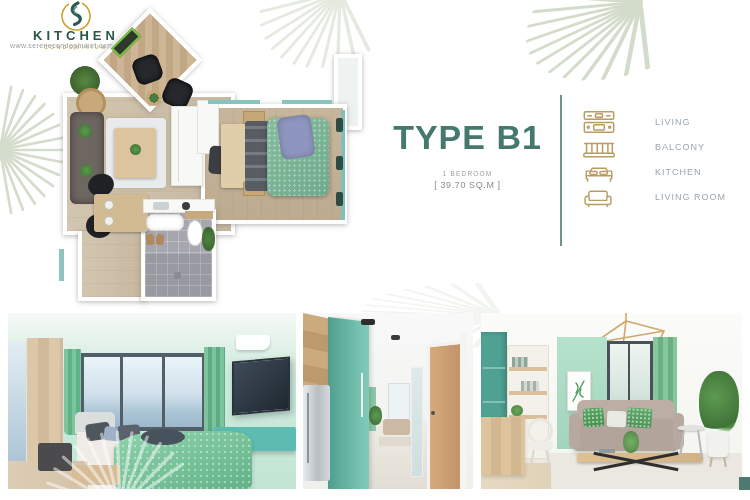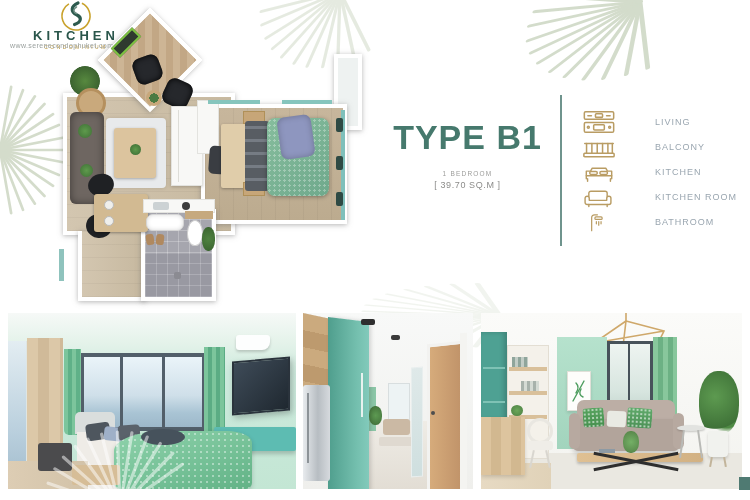--- a/index.html
+++ b/index.html
@@ -210,33 +210,21 @@
     </div>
     <div class="lrow">
       <span class="licon">
         <svg width="30" height="22" viewBox="0 0 36 26">
           <path d="M7 12 v-3.5 a2.5 2.5 0 0 1 2.5 -2.5 h17 a2.5 2.5 0 0 1 2.5 2.5 V12"></path>
           <path d="M5 12 a2.5 2.5 0 0 1 2.5 2.5 V17 h21 v-2.5 A2.5 2.5 0 0 1 31 12 a2.5 2.5 0 0 1 2.5 2.5 v5 A2.5 2.5 0 0 1 31 22 H5 a2.5 2.5 0 0 1 -2.5 -2.5 v-5 A2.5 2.5 0 0 1 5 12 z"></path>
           <line x1="7" y1="22" x2="7" y2="24.5"></line>
             <line x1="29" y1="22" x2="29" y2="24.5"></line>
         </svg>
       </span>
-      <span class="llabel">KITCHEN ROOM</span>
-    </div>
-    <div class="lrow">
-      <span class="licon">
-        <svg width="26" height="24" viewBox="0 0 36 26">
-          <path d="M12 25 V7 a4 4 0 0 1 4 -4 h4"></path>
-          <rect x="16.5" y="6" width="10" height="3.4" rx="1.4"></rect>
-          <line x1="18.5" y1="12.5" x2="18.5" y2="15.5"></line>
-            <line x1="21.8" y1="12.5" x2="21.8" y2="17.5"></line>
-            <line x1="25" y1="12.5" x2="25" y2="15.5"></line>
-        </svg>
-      </span>
-      <span class="llabel">BATHROOM</span>
+      <span class="llabel">LIVING ROOM</span>
     </div>
   </div>
 
   <div class="photo" style="left:8px;width:288px;">
     <div class="abs" style="left:0;top:0;width:288px;height:176px;background:linear-gradient(180deg,#f6f9f7 0%,#e3f2e9 18%,#cdeadd 34%,#c3e6d4 100%);"></div>
     <div class="abs" style="left:0;top:28px;width:20px;height:132px;background:linear-gradient(180deg,#e3edf2,#b9cfdd 70%,#a7c0d0);border-right:2px solid #dfe5e2;"></div>
     <div class="abs" style="left:19px;top:25px;width:36px;height:151px;background:repeating-linear-gradient(90deg,#dcc8a8 0 11px,#d0ba99 11px 22px);"></div>
     <div class="abs" style="left:72px;top:40px;width:126px;height:78px;border:4px solid #525f6a;background:linear-gradient(180deg,#eaf4f9 0%,#cfdfe9 55%,#a9c4d4 80%,#9db8ca 100%);"></div>
     <div class="abs" style="left:112px;top:44px;width:3px;height:70px;background:#525f6a;"></div>
     <div class="abs" style="left:154px;top:44px;width:3px;height:70px;background:#525f6a;"></div>

